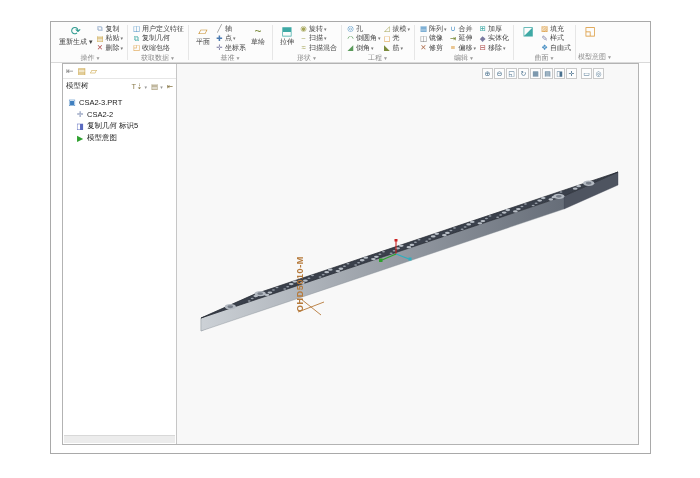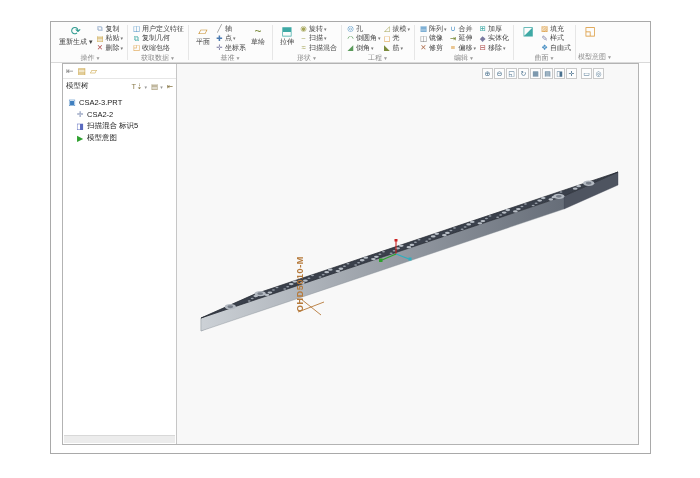--- a/index.html
+++ b/index.html
@@ -302,21 +302,21 @@
             <div class="trow" style="padding-left: 4px;">
               <span class="ticon" style="color: rgb(63, 127, 191);">▣</span>
               <span>CSA2-3.PRT</span>
             </div>
             <div class="trow" style="padding-left: 12px;">
               <span class="ticon" style="color: rgb(122, 138, 176);">✛</span>
               <span>CSA2-2</span>
             </div>
             <div class="trow" style="padding-left: 12px;">
               <span class="ticon" style="color: rgb(90, 106, 191);">◨</span>
-              <span>扫描混合 标识5</span>
+              <span>复制几何 标识5</span>
             </div>
             <div class="trow" style="padding-left: 12px;">
               <span class="ticon" style="color: rgb(46, 160, 46);">▶</span>
               <span>模型意图</span>
             </div>
           </div>
         <div class="nav-scroll"></div>
       </div>
 
       <div class="graphics">

